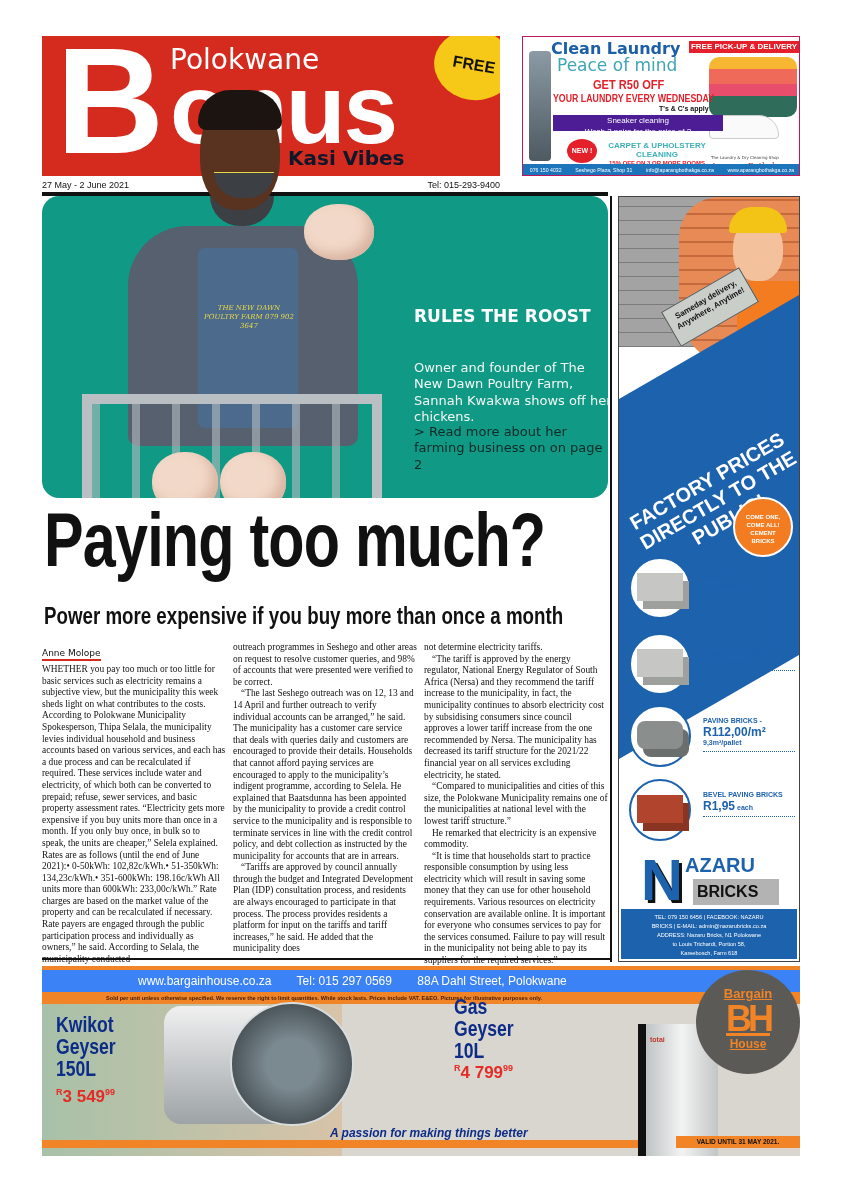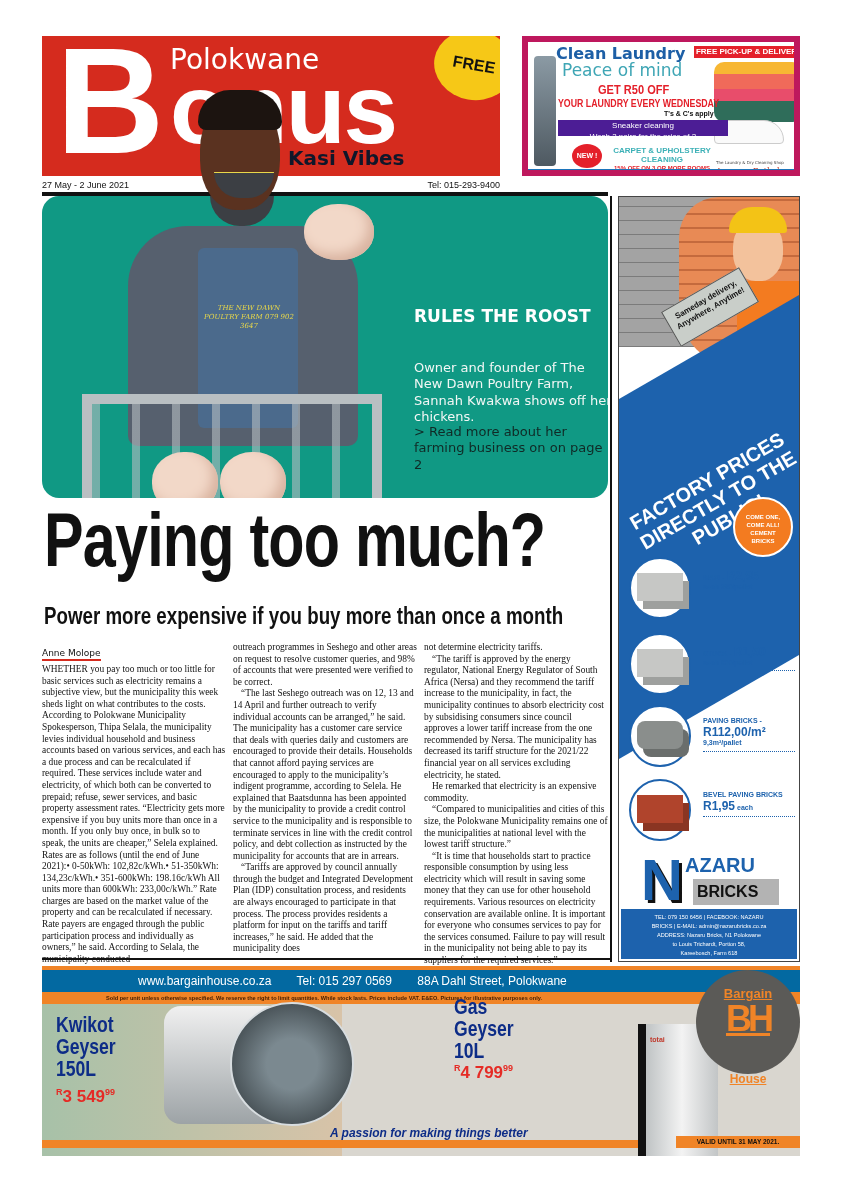--- a/index.html
+++ b/index.html
@@ -38,21 +38,21 @@
   .article-col { position: absolute; top: 664px; width: 184px; font: 9.4px/11.6px "Liberation Serif", serif; color: #111; text-align: left; }
   .article-col p { text-indent: 0; }
   .article-col p + p { text-indent: 8px; }
   .col1 { left: 42px; top: 664px; }
   .col2 { left: 233px; top: 642px; }
   .col3 { left: 424px; top: 642px; }
   .article-frame { position: absolute; left: 610px; top: 196px; width: 2px; height: 766px; background: #111; }
   .article-bottom-rule { position: absolute; left: 42px; top: 958px; width: 570px; height: 2px; background: #111; }
 
   
-  .laundry-ad { position: absolute; left: 522px; top: 36px; width: 278px; height: 140px; border: 6px solid #be185d; background: #fff; overflow: hidden; }
+  .laundry-ad { position: absolute; left: 522px; top: 36px; width: 278px; height: 140px; border: 1px solid #be185d; background: #fff; overflow: hidden; }
   .ld-title1 { position: absolute; left: 28px; top: 2px; font: 700 16px "DejaVu Sans", sans-serif; color: #1d5fa6; }
   .ld-title2 { position: absolute; left: 34px; top: 18px; font: 400 17px "DejaVu Sans", sans-serif; color: #3fa6b5; }
   .ld-delivery { position: absolute; left: 166px; top: 4px; width: 110px; height: 12px; background: #e4202a; color: #fff; font: 700 8px/12px "Liberation Sans", sans-serif; text-align: center; }
   .ld-offer { position: absolute; left: 70px; top: 40px; font: 900 13px "Liberation Sans", sans-serif; color: #e4202a; transform: scaleX(.85); transform-origin: left; }
   .ld-offer2 { position: absolute; left: 30px; top: 55px; font: 700 11px "Liberation Sans", sans-serif; color: #e4202a; transform: scaleX(.8); transform-origin: left; white-space: nowrap; }
   .ld-ts { position: absolute; left: 136px; top: 68px; font: 700 7px "Liberation Sans", sans-serif; color: #111; }
   .ld-band { position: absolute; left: 30px; top: 78px; width: 170px; height: 16px; background: #4c1d95; color: #fff; font: 8px/11px "Liberation Sans", sans-serif; text-align: center; }
   .ld-new { position: absolute; left: 44px; top: 102px; width: 30px; height: 24px; border-radius: 50%; background: #e4202a; color: #fff; font: 900 7px/24px "Liberation Sans", sans-serif; text-align: center; }
   .ld-carpet { position: absolute; left: 78px; top: 104px; width: 112px; text-align: center; font: 700 8px/9px "Liberation Sans", sans-serif; color: #3db1b7; }
   .ld-carpet-offer { position: absolute; left: 78px; top: 123px; width: 112px; text-align: center; font: 700 6px "Liberation Sans", sans-serif; color: #e4202a; }
@@ -83,35 +83,35 @@
   .nz-product .label .price { font: 900 12px "Liberation Sans", sans-serif; }
   .nz-logo { position: absolute; left: 22px; top: 654px; width: 140px; height: 54px; }
   .nz-logo .n { position: absolute; left: 0; top: 0; font: 900 58px/1 "Liberation Sans", sans-serif; color: #1d62ad; text-shadow: 3px 3px 0 #111; }
   .nz-logo .azaru { position: absolute; left: 44px; top: 4px; font: 900 20px/1 "Liberation Sans", sans-serif; color: #1d62ad; }
   .nz-logo .bricks { position: absolute; left: 52px; top: 28px; width: 86px; height: 26px; background: #b3b3b3; font: 900 16px/26px "Liberation Sans", sans-serif; color: #111; padding-left: 4px; }
   .nz-contact { position: absolute; left: 2px; top: 712px; width: 176px; height: 50px; background: #1d62ad; color: #fff; font: 5.6px/9px "Liberation Sans", sans-serif; text-align: center; padding-top: 4px; }
 
   
   .bh-ad { position: absolute; left: 42px; top: 966px; width: 758px; height: 190px; background: #d9d6cf; overflow: hidden; }
   .bh-top-orange { position: absolute; left: 0; top: 0; width: 758px; height: 4px; background: #f08427; }
-  .bh-header { position: absolute; left: 0; top: 4px; width: 758px; height: 22px; background: #0369a1; color: #fff; font: 400 12px/22px "Liberation Sans", sans-serif; padding-left: 96px; white-space: nowrap; }
+  .bh-header { position: absolute; left: 0; top: 4px; width: 758px; height: 22px; background: #3b82f6; color: #fff; font: 400 12px/22px "Liberation Sans", sans-serif; padding-left: 96px; white-space: nowrap; }
   .bh-header span { margin-right: 22px; }
   .bh-disclaimer { position: absolute; left: 0; top: 26px; width: 758px; height: 12px; background: #f08427; font: 700 5.6px/12px "Liberation Sans", sans-serif; color: #4a2000; padding-left: 64px; white-space: nowrap; }
   .bh-left-bg { position: absolute; left: 0; top: 38px; width: 300px; height: 152px; background: linear-gradient(90deg, #a7c1a8, #d8c3a8); }
   .bh-product-title { position: absolute; font: 900 22px/1 "Liberation Sans", sans-serif; color: #0d2c87; transform: scaleX(.8); transform-origin: left; }
   .bh-price { position: absolute; font: 900 17px/1 "Liberation Sans", sans-serif; color: #e52b25; }
   .bh-price sup { font-size: 9px; }
   .bh-geyser-tank { position: absolute; left: 122px; top: 40px; width: 180px; height: 118px; border-radius: 20px 70px 70px 20px; background: linear-gradient(#f0f0f0, #9da3a6); }
   .bh-geyser-end { position: absolute; left: 188px; top: 36px; width: 124px; height: 124px; border-radius: 50%; background: radial-gradient(#7b8990 30%, #4c565b 70%); border: 2px solid #d8dde0; }
   .bh-gas-unit { position: absolute; left: 596px; top: 58px; width: 80px; height: 132px; background: linear-gradient(90deg, #bfc3c4, #f3f3f3 50%, #c2c5c6); border-left: 8px solid #111; }
   .bh-gas-brand { position: absolute; left: 608px; top: 70px; font: 700 7px "Liberation Sans", sans-serif; color: #c0392b; }
   .bh-logo { position: absolute; left: 654px; top: 4px; width: 104px; height: 104px; border-radius: 50%; background: #5b5a57; color: #f08427; text-align: center; text-decoration: underline; }
   .bh-logo .t1 { font: 700 13px "Liberation Sans", sans-serif; padding-top: 16px; }
   .bh-logo .bh { font: 900 36px/1 "Liberation Sans", sans-serif; letter-spacing: -4px; }
-  .bh-logo .t2 { font: 700 12px "Liberation Sans", sans-serif; margin-top: 35px; }
+  .bh-logo .t2 { font: 700 12px "Liberation Sans", sans-serif; }
   .bh-tagline { position: absolute; left: 288px; top: 160px; font: italic 900 12px "Liberation Sans", sans-serif; color: #0d2c87; }
   .bh-bottom-orange { position: absolute; left: 0; top: 174px; width: 758px; height: 8px; background: #f08427; }
   .bh-valid { position: absolute; left: 634px; top: 170px; width: 124px; height: 12px; background: #f08427; font: 900 6.5px/12px "Liberation Sans", sans-serif; color: #111; text-align: center; }
 </style>
 </head>
 <body>
 
 <div class="masthead">
   <div class="mast-big-b">B</div>
   <div class="mast-onus">onus</div>
@@ -155,22 +155,22 @@
   <p>WHETHER you pay too much or too little for basic services such as electricity remains a subjective view, but the municipality this week sheds light on what contributes to the costs. According to Polokwane Municipality Spokesperson, Thipa Selala, the municipality levies individual household and business accounts based on various services, and each has a due process and can be recalculated if required. These services include water and electricity, of which both can be converted to prepaid; refuse, sewer services, and basic property assessment rates. “Electricity gets more expensive if you buy units more than once in a month. If you only buy once, in bulk so to speak, the units are cheaper,” Selela explained. Rates are as follows (until the end of June 2021):• 0-50kWh: 102,82c/kWh.• 51-350kWh: 134,23c/kWh.• 351-600kWh: 198.16c/kWh All units more than 600kWh: 233,00c/kWh.” Rate charges are based on the market value of the property and can be recalculated if necessary. Rate payers are engaged through the public participation process and individually as owners,” he said. According to Selala, the municipality conducted</p>
 </div>
 <div class="article-col col2">
   <p>outreach programmes in Seshego and other areas on request to resolve customer queries, and 98% of accounts that were presented were verified to be correct.</p>
   <p>“The last Seshego outreach was on 12, 13 and 14 April and further outreach to verify individual accounts can be arranged,” he said. The municipality has a customer care service that deals with queries daily and customers are encouraged to provide their details. Households that cannot afford paying services are encouraged to apply to the municipality’s indigent programme, according to Selela. He explained that Baatsdunna has been appointed by the municipality to provide a credit control service to the municipality and is responsible to terminate services in line with the credit control policy, and debt collection as instructed by the municipality for accounts that are in arrears.</p>
   <p>“Tariffs are approved by council annually through the budget and Integrated Development Plan (IDP) consultation process, and residents are always encouraged to participate in that process. The process provides residents a platform for input on the tariffs and tariff increases,” he said. He added that the municipality does</p>
 </div>
 <div class="article-col col3">
   <p>not determine electricity tariffs.</p>
   <p>“The tariff is approved by the energy regulator, National Energy Regulator of South Africa (Nersa) and they recommend the tariff increase to the municipality, in fact, the municipality continues to absorb electricity cost by subsidising consumers since council approves a lower tariff increase from the one recommended by Nersa. The municipality has decreased its tariff structure for the 2021/22 financial year on all services excluding electricity, he stated.</p>
+  <p>“Compared to municipalities and cities of this size, the Polokwane Municipality remains one of the municipalities at national level with the lowest tariff structure.”</p>
   <p>He remarked that electricity is an expensive commodity.</p>
-  <p>“Compared to municipalities and cities of this size, the Polokwane Municipality remains one of the municipalities at national level with the lowest tariff structure.”</p>
   <p>“It is time that households start to practice responsible consumption by using less electricity which will result in saving some money that they can use for other household requirements. Various resources on electricity conservation are available online. It is important for everyone who consumes services to pay for the services consumed. Failure to pay will result in the municipality not being able to pay its suppliers for the required services.”</p>
 </div>
 <div class="article-frame"></div>
 <div class="article-bottom-rule"></div>
 
 <div class="laundry-ad">
   <div class="ld-machine"></div>
   <div class="ld-clothes"></div>
   <div class="ld-shoe"></div>
   <div class="ld-title1">Clean Laundry</div>

